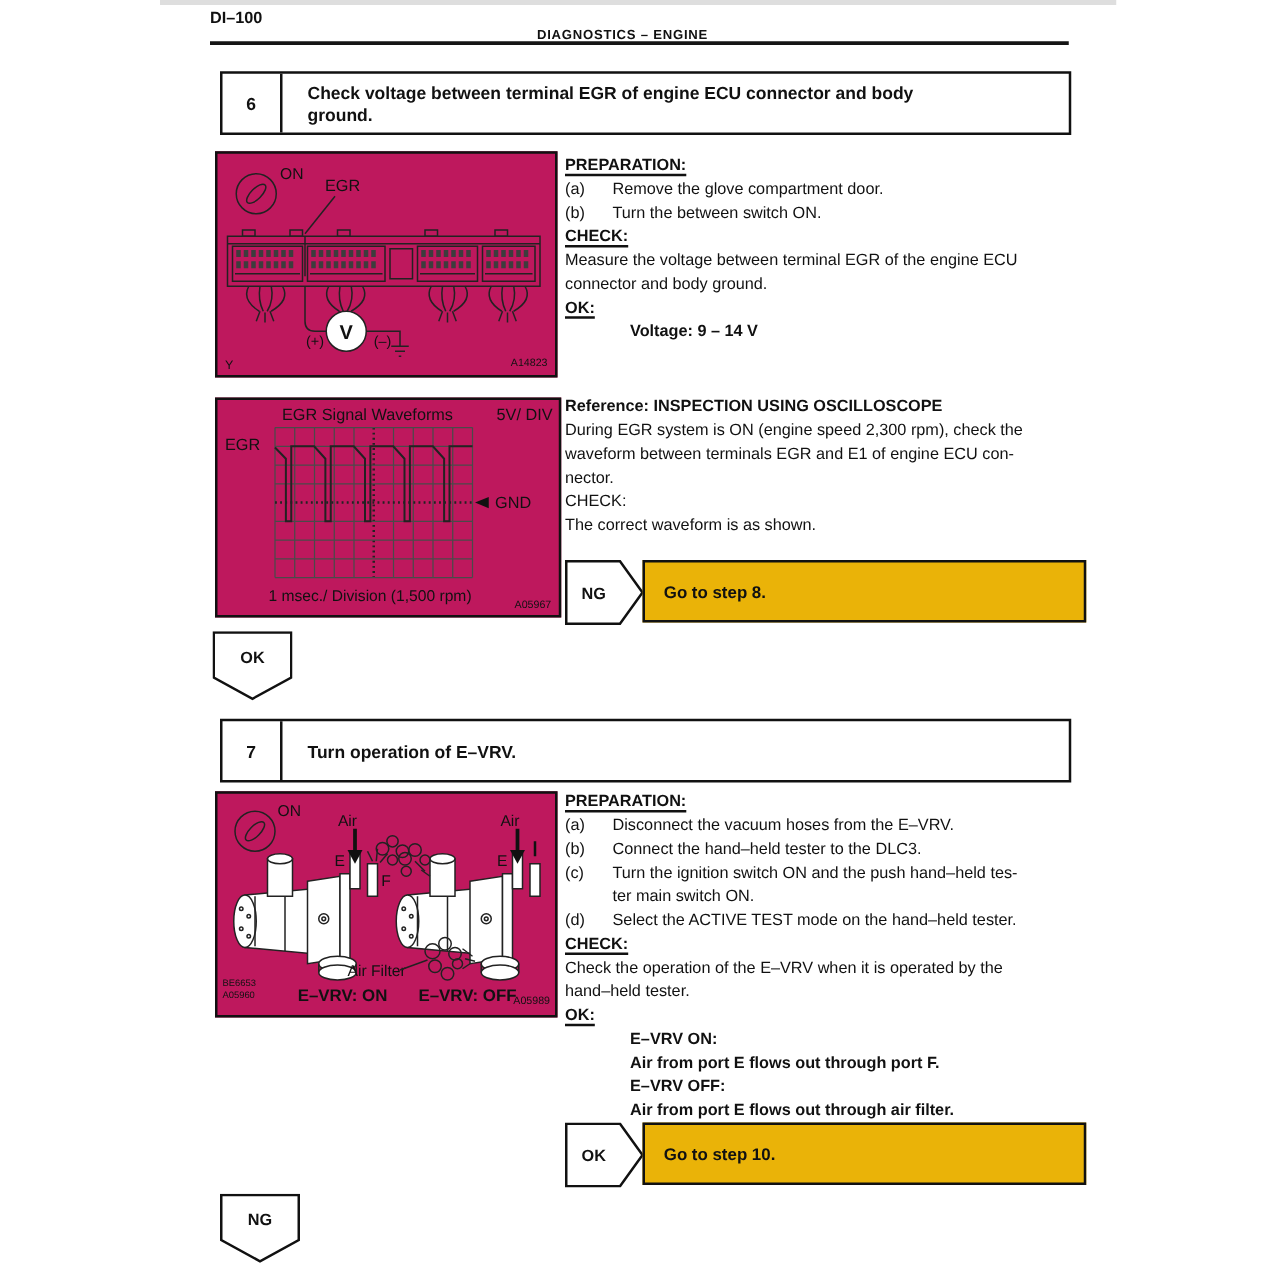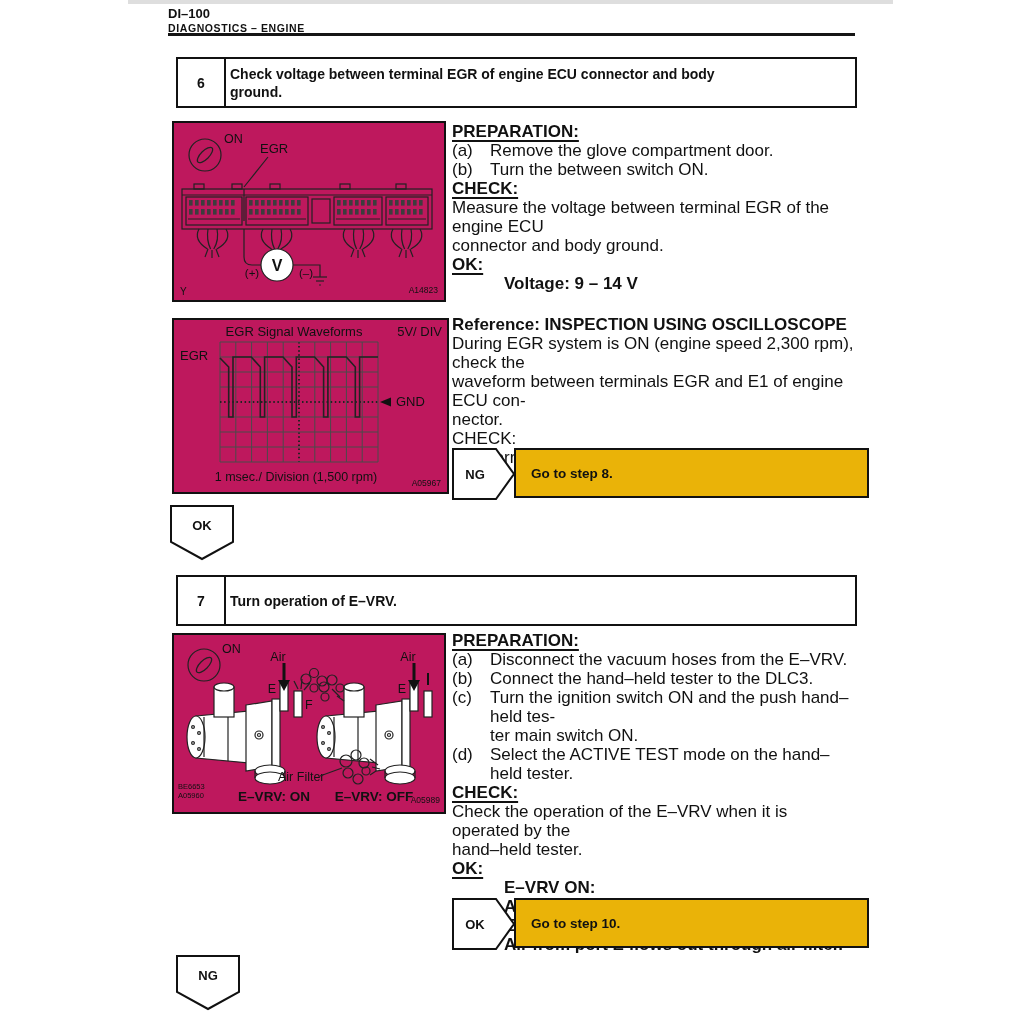--- a/index.html
+++ b/index.html
@@ -1,31 +1,31 @@
 <!DOCTYPE html>
 <html><head>
 <meta charset="utf-8">
 <style>
   html,body{margin:0;padding:0;}
   body{width:1024px;height:1024px;position:relative;background:#fff;color:#111;
        font-family:"Liberation Sans",sans-serif;overflow:hidden;}
   .abs{position:absolute;}
   .scanstrip{position:absolute;left:128px;top:0;width:765px;height:4px;background:#dedede;}
   .pageid{position:absolute;left:168px;top:6px;font-size:13px;font-weight:bold;}
-  .sechead{position:absolute;left:168px;top:22px;width:660px;text-align:left;
+  .sechead{position:absolute;left:168px;top:22px;width:660px;text-align:center;
            font-size:10.5px;font-weight:bold;letter-spacing:.6px;}
   .headrule{position:absolute;left:168px;top:33px;width:687px;height:2.5px;background:#151515;}
   .stepbox{position:absolute;left:176px;width:677px;height:47px;border:2px solid #111;
            display:flex;background:#fff;}
   .stepnum{width:46px;border-right:2px solid #111;display:flex;align-items:center;
            justify-content:center;font-size:14px;font-weight:bold;flex:none;}
   .steptitle{flex:1;display:flex;align-items:center;padding:2px 4px;
-             font-size:14px;font-weight:bold;line-height:18px;}
+             font-size:14px;font-weight:bold;line-height:18px;margin-left:16px;}
   .figbox{position:absolute;border:2px solid #111;background:#be185d;}
-  .tcol{position:absolute;left:452px;width:406px;font-size:17px;line-height:19px;}
+  .tcol{position:absolute;left:452px;width:406px;font-size:13px;line-height:19px;}
   .hd{font-weight:bold;text-decoration:underline;text-decoration-thickness:1.5px;text-underline-offset:2.5px;}
   .bold{font-weight:bold;}
   .tx{white-space:pre-line;}
   .row{display:flex;}
   .mk{width:38px;flex:none;}
   .ind{margin-left:52px;}
   .gobox{position:absolute;border:2px solid #111;width:336px;height:46px;display:flex;
          align-items:center;padding-left:15px;font-size:13.5px;font-weight:bold;background:#eab308;}
   svg{display:block;}
   svg text{font-family:"Liberation Sans",sans-serif;fill:#111;}

